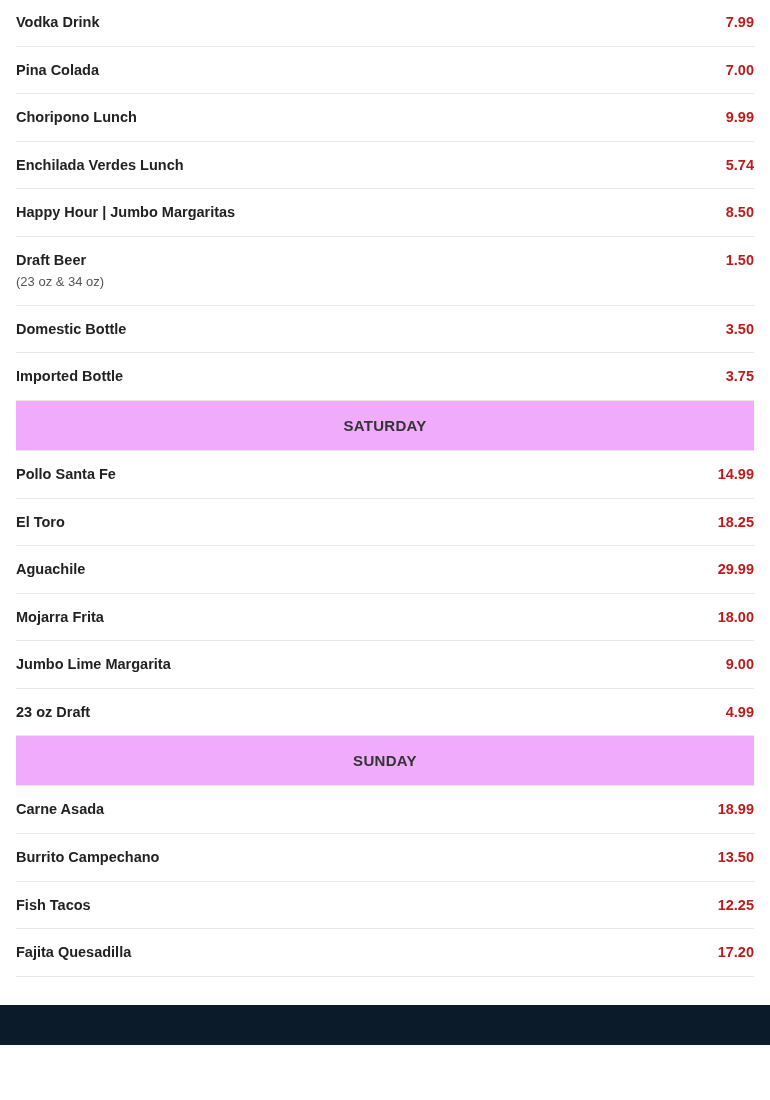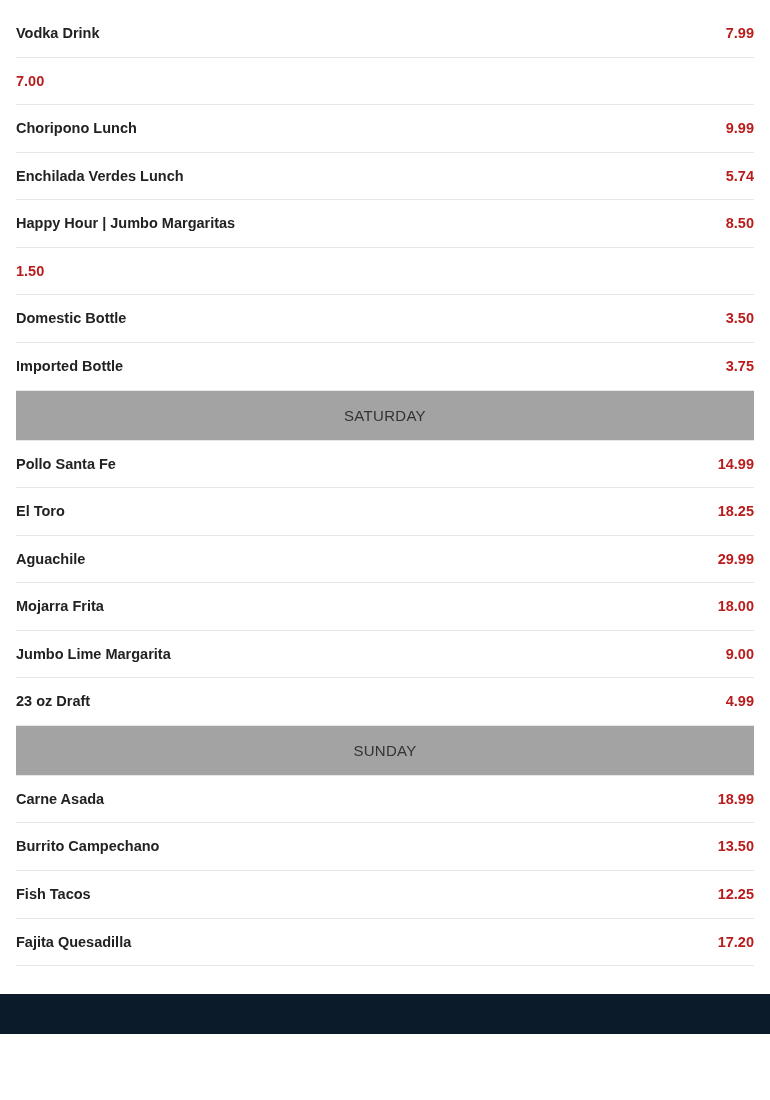--- a/index.html
+++ b/index.html
@@ -11,21 +11,20 @@
     min-height: 1100px;
     background: #ffffff;
     font-family: "Liberation Sans", sans-serif;
     color: #2b2b2b;
     -webkit-font-smoothing: antialiased;
   }
   .menu {
     width: 770px;
     box-sizing: border-box;
     background: #ffffff;
-    margin-top: 11px;
   }
   .menu-inner {
     padding: 0 16px;
     box-sizing: border-box;
   }
   .row {
     display: flex;
     align-items: flex-start;
     justify-content: space-between;
     box-sizing: border-box;
@@ -56,24 +55,24 @@
   .row .price {
     flex: 0 0 auto;
     font-size: 14.5px;
     font-weight: bold;
     color: #b91c1c;
     white-space: nowrap;
     line-height: 1.35;
     text-align: right;
   }
   .section-header {
-    background: #a3a3a3;
+    background: #f0abfc;
     text-align: center;
     font-size: 15px;
-    font-weight: normal;
+    font-weight: bold;
     letter-spacing: 0.3px;
     color: #333333;
     padding: 16px 0 16px 0;
     margin: 0;
     box-sizing: border-box;
     border-bottom: 1px solid #e7e7e7;
   }
   .footer-bar {
     background: #0c1b2a;
     height: 40px;
@@ -89,20 +88,23 @@
 
 <div class="menu">
   <div class="menu-inner" id="menu-root">
       <div class="row">
         <div class="name-wrap">
           <div class="name">Vodka Drink</div>
         </div>
         <div class="price">7.99</div>
       </div>
       <div class="row">
+        <div class="name-wrap">
+          <div class="name">Pina Colada</div>
+        </div>
         <div class="price">7.00</div>
       </div>
       <div class="row">
         <div class="name-wrap">
           <div class="name">Choripono Lunch</div>
         </div>
         <div class="price">9.99</div>
       </div>
       <div class="row">
         <div class="name-wrap">
@@ -110,20 +112,24 @@
         </div>
         <div class="price">5.74</div>
       </div>
       <div class="row">
         <div class="name-wrap">
           <div class="name">Happy Hour | Jumbo Margaritas</div>
         </div>
         <div class="price">8.50</div>
       </div>
       <div class="row">
+        <div class="name-wrap">
+          <div class="name">Draft Beer</div>
+          <div class="note">(23 oz &amp; 34 oz)</div>
+        </div>
         <div class="price">1.50</div>
       </div>
       <div class="row">
         <div class="name-wrap">
           <div class="name">Domestic Bottle</div>
         </div>
         <div class="price">3.50</div>
       </div>
       <div class="row">
         <div class="name-wrap">

